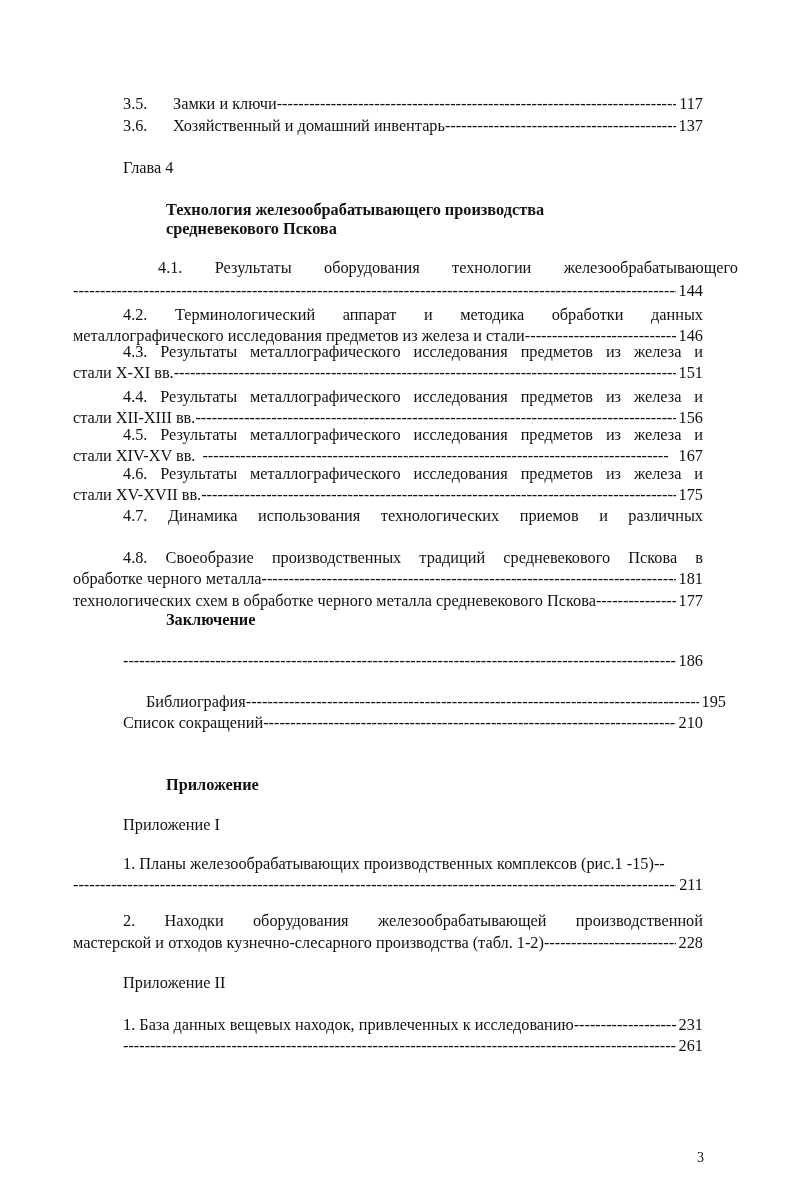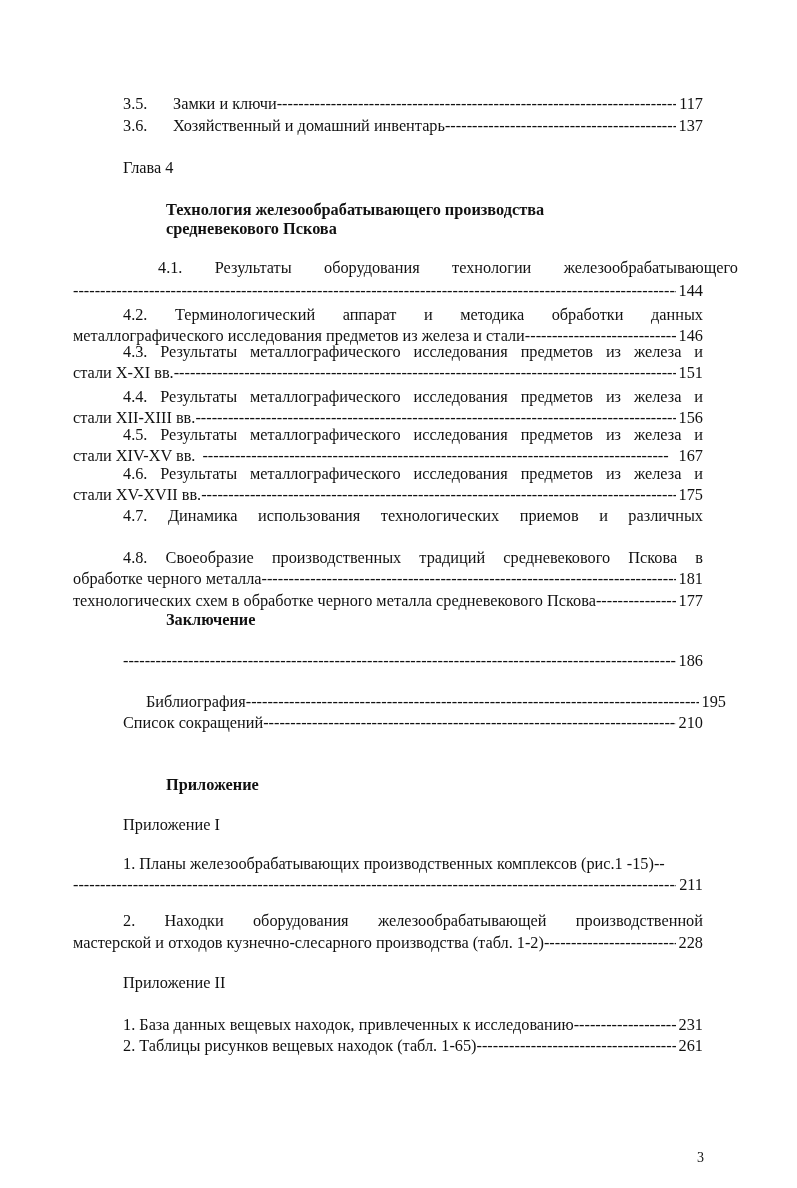--- a/index.html
+++ b/index.html
@@ -196,18 +196,17 @@
 </div>
 
 <div class="abs" style="left:123px; top:972px;">Приложение II</div>
 
 <div class="row lead" style="left:123px; width:580px; top:1014px;">
   <span class="t">1. База данных вещевых находок, привлеченных к исследованию</span>
   <span class="dash"></span>
   <span class="p">231</span>
 </div>
 <div class="row lead" style="left:123px; width:580px; top:1035px;">
-  <span class="t">2. Таблицы рисунков вещевых находок (табл. 1-65)</span>
   <span class="dash"></span>
   <span class="p">261</span>
 </div>
 
 <div class="abs" style="left:697px; top:1147px; font-size:14px;">3</div>
 
 </body></html>

